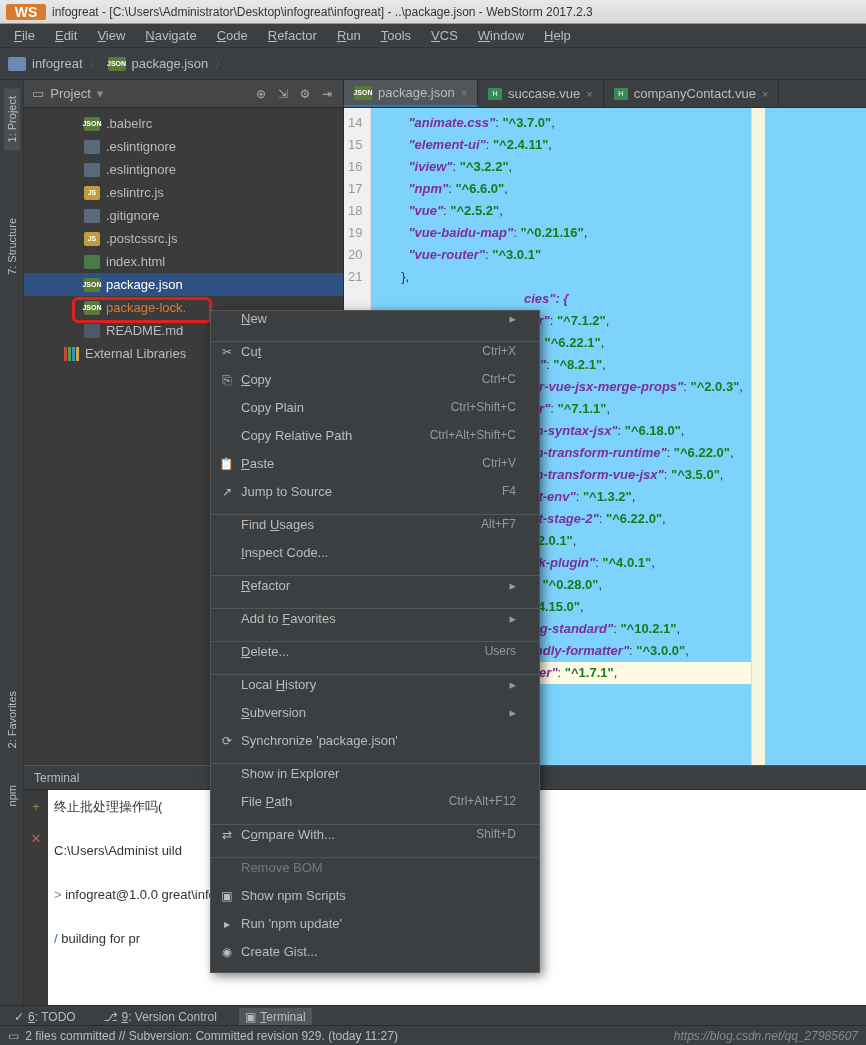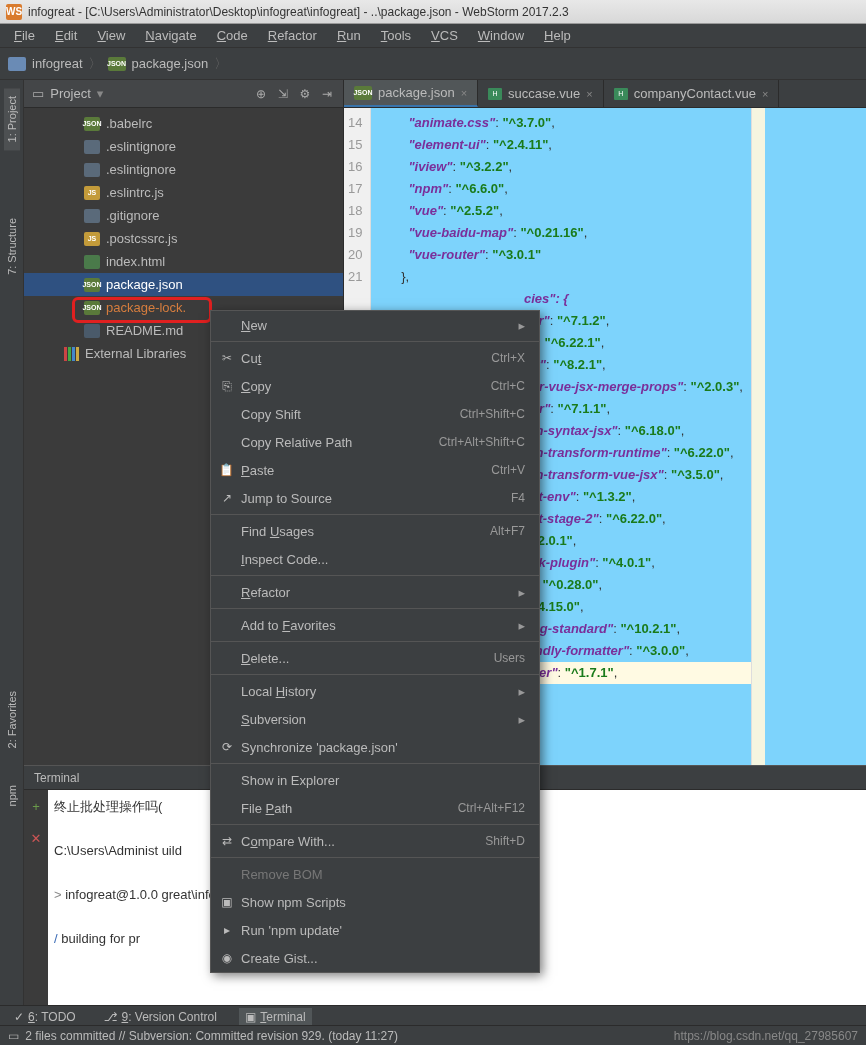--- a/index.html
+++ b/index.html
@@ -1,19 +1,19 @@
 <!DOCTYPE html>
 <html><head>
 <meta charset="utf-8">
 <style>
 * { margin: 0; padding: 0; box-sizing: border-box; font-family: "Segoe UI", Arial, sans-serif; }
 body { background: #3c3f41; color: #bbbbbb; font-size: 13px; overflow: hidden; width: 866px; height: 1045px; position: relative; }
 
 .titlebar { background: linear-gradient(#e8e8e8, #d8d8d8); height: 24px; display: flex; align-items: center; padding: 0 6px; color: #333; font-size: 12px; border-bottom: 1px solid #999; }
-.titlebar-icon { width: 16px; height: 16px; background: #d97b2e; border-radius: 2px; margin-right: 6px; display: flex; align-items: center; justify-content: center; color: white; font-size: 10px; font-weight: bold; }
+.titlebar-icon { width: 40px; height: 16px; background: #d97b2e; border-radius: 2px; margin-right: 6px; display: flex; align-items: center; justify-content: center; color: white; font-size: 14px; font-weight: bold; }
 
 .menubar { background: #3c3f41; height: 24px; display: flex; align-items: center; padding: 0 6px; gap: 4px; border-bottom: 1px solid #323232; }
 .menubar-item { padding: 2px 8px; cursor: pointer; }
 .menubar-item u { text-decoration: underline; }
 
 .breadcrumb { background: #3c3f41; height: 32px; display: flex; align-items: center; padding: 0 8px; gap: 6px; border-bottom: 1px solid #323232; }
 .folder-icon { width: 18px; height: 14px; background: #6a8bb5; border-radius: 2px; }
 .json-icon { width: 18px; height: 14px; background: #5a7a3a; border-radius: 2px; display:flex; align-items:center; justify-content:center; font-size:7px; color:#fff; font-weight:bold;}
 .breadcrumb-arrow { color: #666; }
 
@@ -63,41 +63,41 @@
 .code-area { flex: 1; display: flex; background: #7dd3fc; font-family: Consolas, monospace; overflow:hidden;}
 .gutter-nums { background: #f0f0f0; color: #999; text-align: right; padding: 4px 8px 4px 4px; font-size: 13px; line-height: 22px; border-right:1px solid #ddd;}
 .code-lines { padding: 4px 8px; font-size: 13px; line-height: 22px; white-space: pre; color: #333; }
 .code-lines .k { color: #7a2f9a; font-style: italic; font-weight:bold;}
 .code-lines .s { color: #1a7a1a; font-weight:bold;}
 .code-lines .p { color: #333; }
 .code-right-strip { width:14px; background:#f5f5e0; border-left:1px solid #ddd;}
 .code-highlight-line { background:#fffae3; display:block; margin:0 -8px; padding:0 8px;}
 
 .context-menu { position: absolute; left: 210px; top: 310px; width: 330px; background: #3c3f41; border: 1px solid #555; box-shadow: 3px 3px 10px rgba(0,0,0,0.5); z-index: 20; }
-.ctx-item { height: 28px; display: flex; align-items: center; padding: 0 14px 0 30px; cursor: pointer; position:relative;}
+.ctx-item { height: 28px; display: flex; align-items: flex-start; padding: 0 23px 0 30px; cursor: pointer; position:relative;}
 .ctx-item.disabled { color: #777; }
 .ctx-sep { height: 1px; background: #555; margin: 2px 0; }
 .ctx-shortcut { margin-left: auto; color: #999; font-size:12px;}
 .ctx-arrow { margin-left: auto; color: #999; }
 .ctx-icon { position:absolute; left:8px; width:16px; height:16px; display:flex; align-items:center; justify-content:center; font-size:12px;}
 .ctx-item u { text-decoration: underline; }
 
 .terminal-panel { position:absolute; bottom:40px; left:24px; right:0; height:240px; background:#3c3f41; border-top:1px solid #555; display:flex; flex-direction:column;}
 .terminal-header { height:24px; background:#3c3f41; color:#bbb; padding:0 10px; display:flex; align-items:center; font-size:12px; border-bottom:1px solid #2b2b2b;}
 .terminal-body { flex:1; background:#fff; color:#333; font-family:Consolas,monospace; font-size:13px; padding:6px 10px; line-height:22px; display:flex;}
 .terminal-left-icons { width:24px; background:#3b3b3b; display:flex; flex-direction:column; align-items:center; padding-top:6px; gap:10px; margin:-6px 6px -6px -10px;}
 .term-prompt { color:#888; }
 .term-build { color:#3a6ab5; }
 
 .bottom-tabs { position:absolute; bottom:18px; left:0; right:0; height:22px; background:#3c3f41; display:flex; align-items:center; padding:0 8px; gap:16px; border-top:1px solid #2b2b2b;}
 .bottom-tab { display:flex; align-items:center; gap:4px; font-size:12px; cursor:pointer; padding:2px 6px;}
 .bottom-tab.active { background:#515658;}
 
 .status-bar { position:absolute; bottom:0; left:0; right:0; height:20px; background:#3c3f41; display:flex; align-items:center; padding:0 8px; font-size:12px; color:#bbb; border-top:1px solid #2b2b2b;}
-.status-right { margin-left:auto; color:#888;}
+.status-right { margin-left:auto; color:#888;font-style:italic;}
 </style>
 </head>
 <body>
 
 <div class="titlebar">
   <div class="titlebar-icon">WS</div>
   <span>infogreat - [C:\Users\Administrator\Desktop\infogreat\infogreat] - ..\package.json - WebStorm 2017.2.3</span>
 </div>
 
 <div class="menubar" id="menubar">
@@ -277,21 +277,21 @@
       <span class="ctx-icon">✂</span>
       <span>Cu<u>t</u></span>
       <span class="ctx-shortcut">Ctrl+X</span>
     </div>
     <div class="ctx-item">
       <span class="ctx-icon">⎘</span>
       <span><u>C</u>opy</span>
       <span class="ctx-shortcut">Ctrl+C</span>
     </div>
     <div class="ctx-item">
-      <span>Copy Shift</span>
+      <span>Copy Plain</span>
       <span class="ctx-shortcut">Ctrl+Shift+C</span>
     </div>
     <div class="ctx-item">
       <span>Copy Relative Path</span>
       <span class="ctx-shortcut">Ctrl+Alt+Shift+C</span>
     </div>
     <div class="ctx-item">
       <span class="ctx-icon">📋</span>
       <span><u>P</u>aste</span>
       <span class="ctx-shortcut">Ctrl+V</span>

